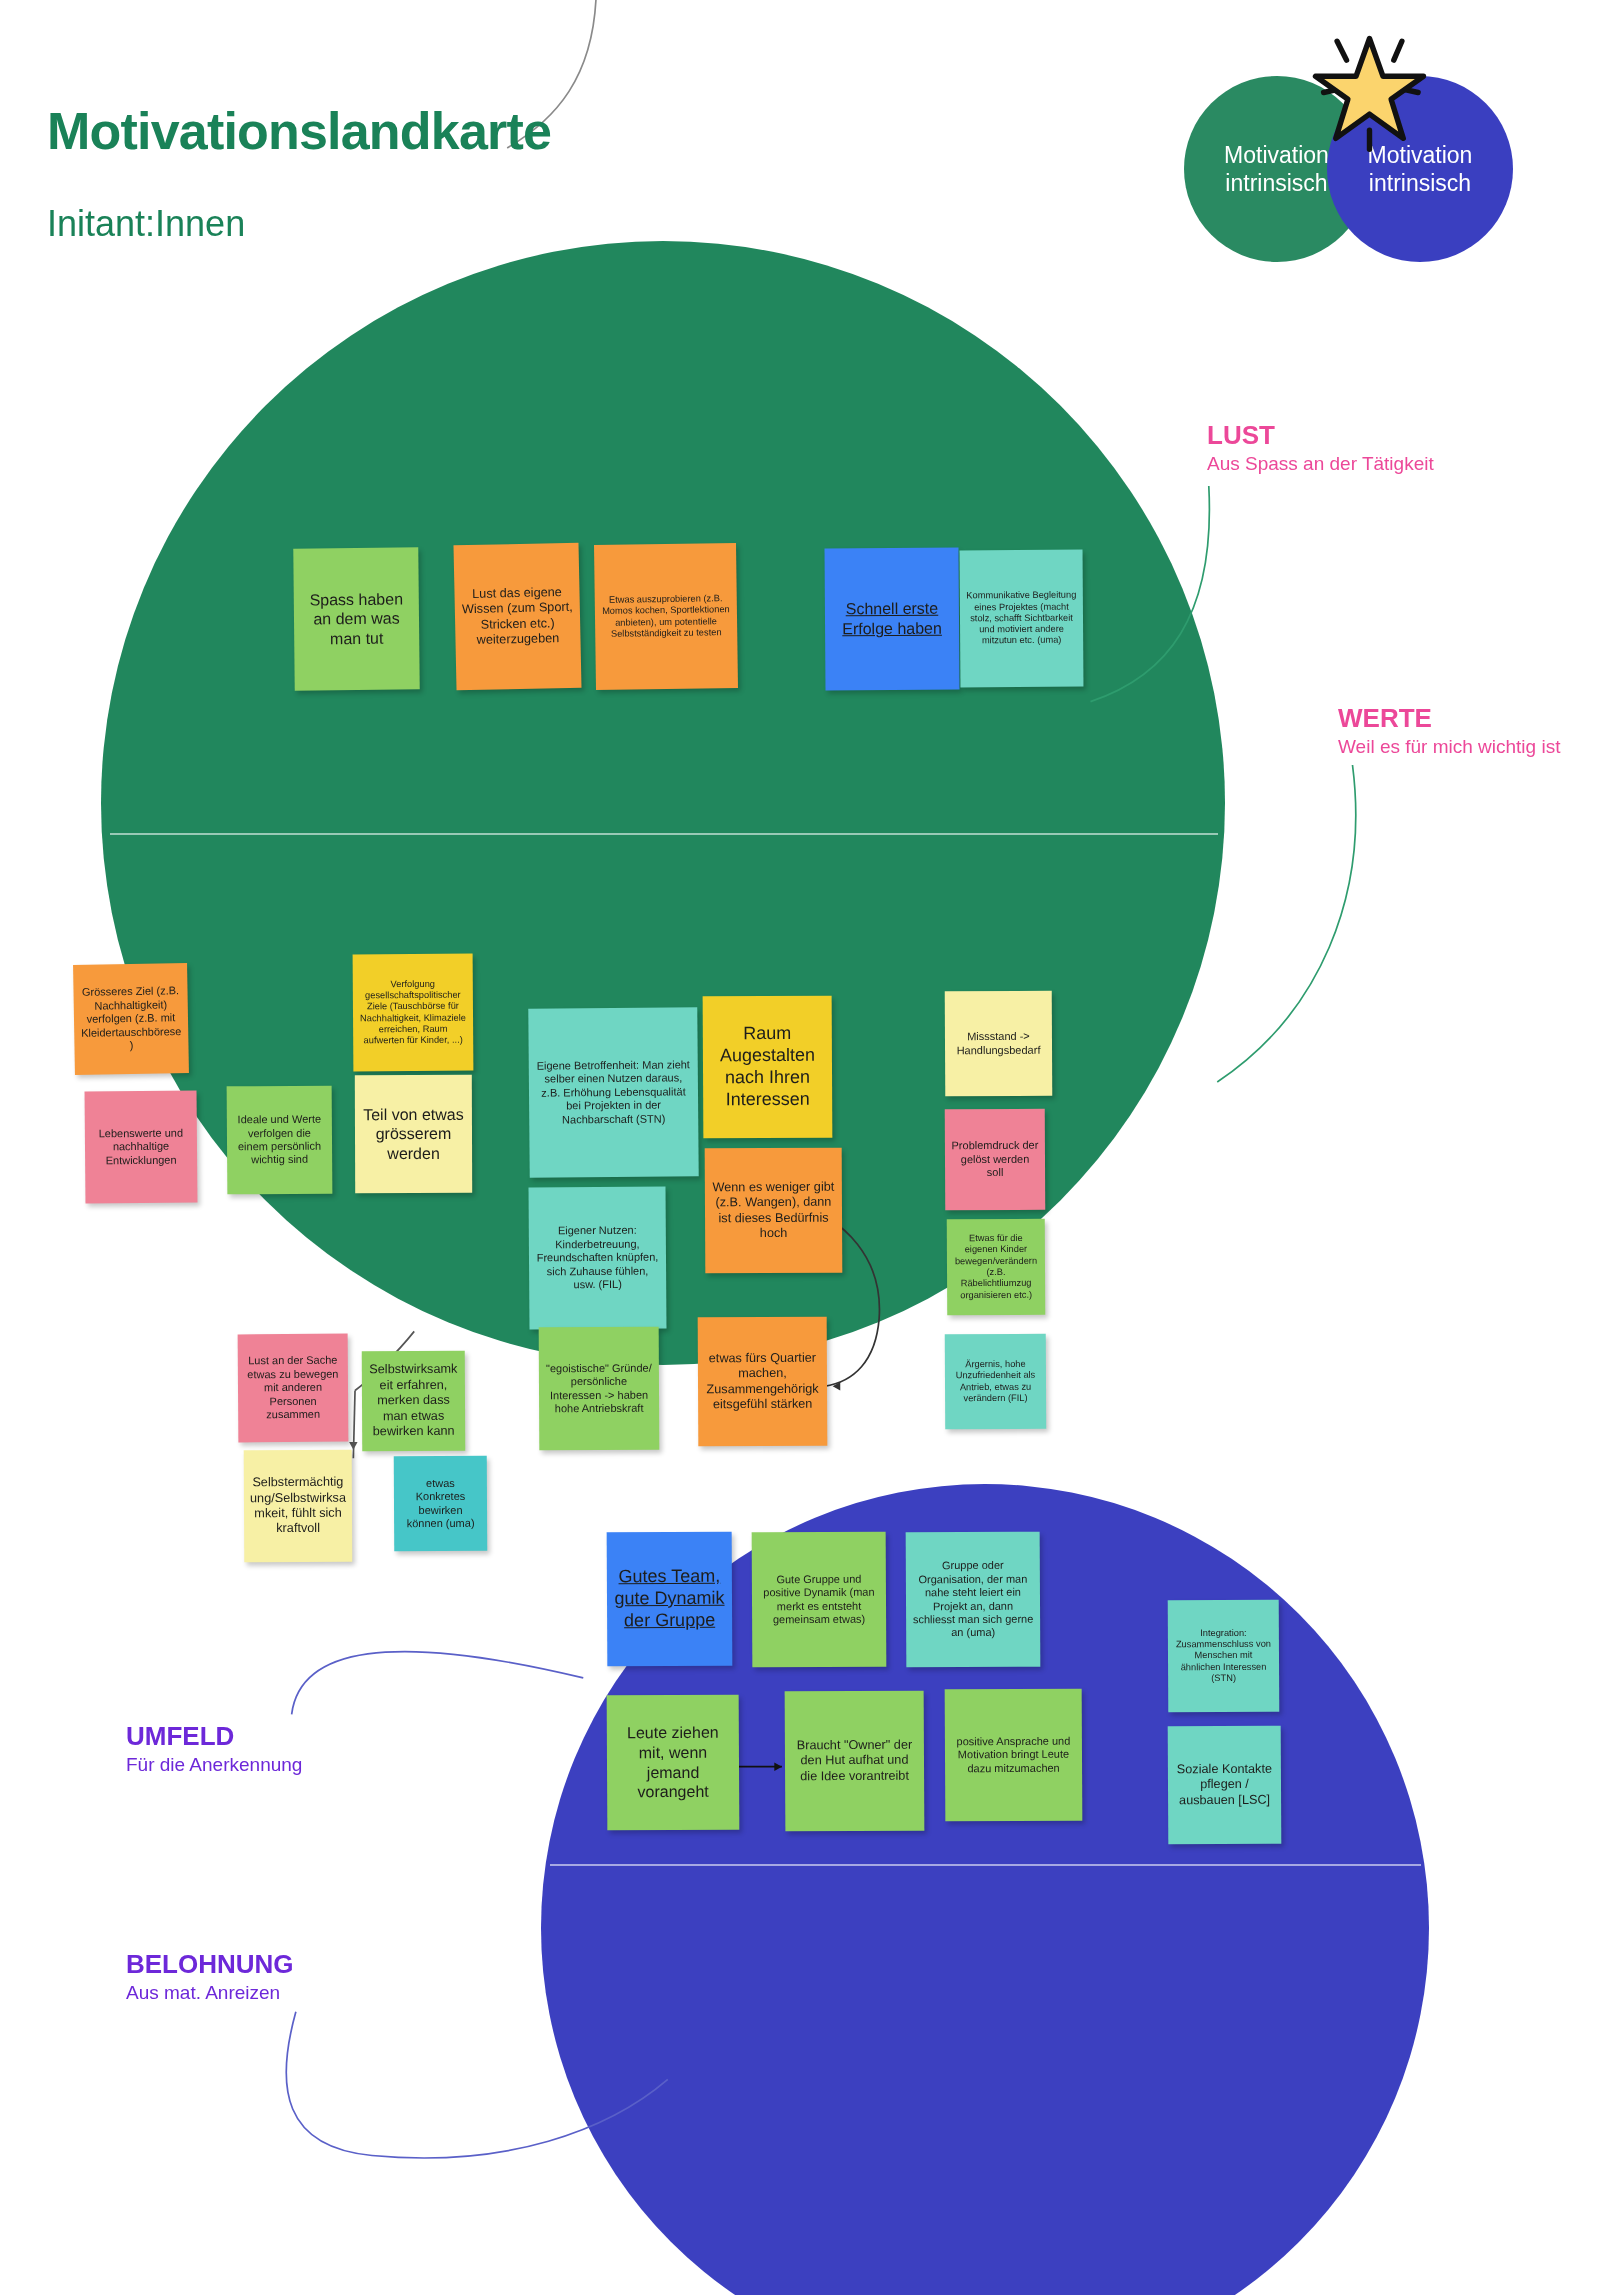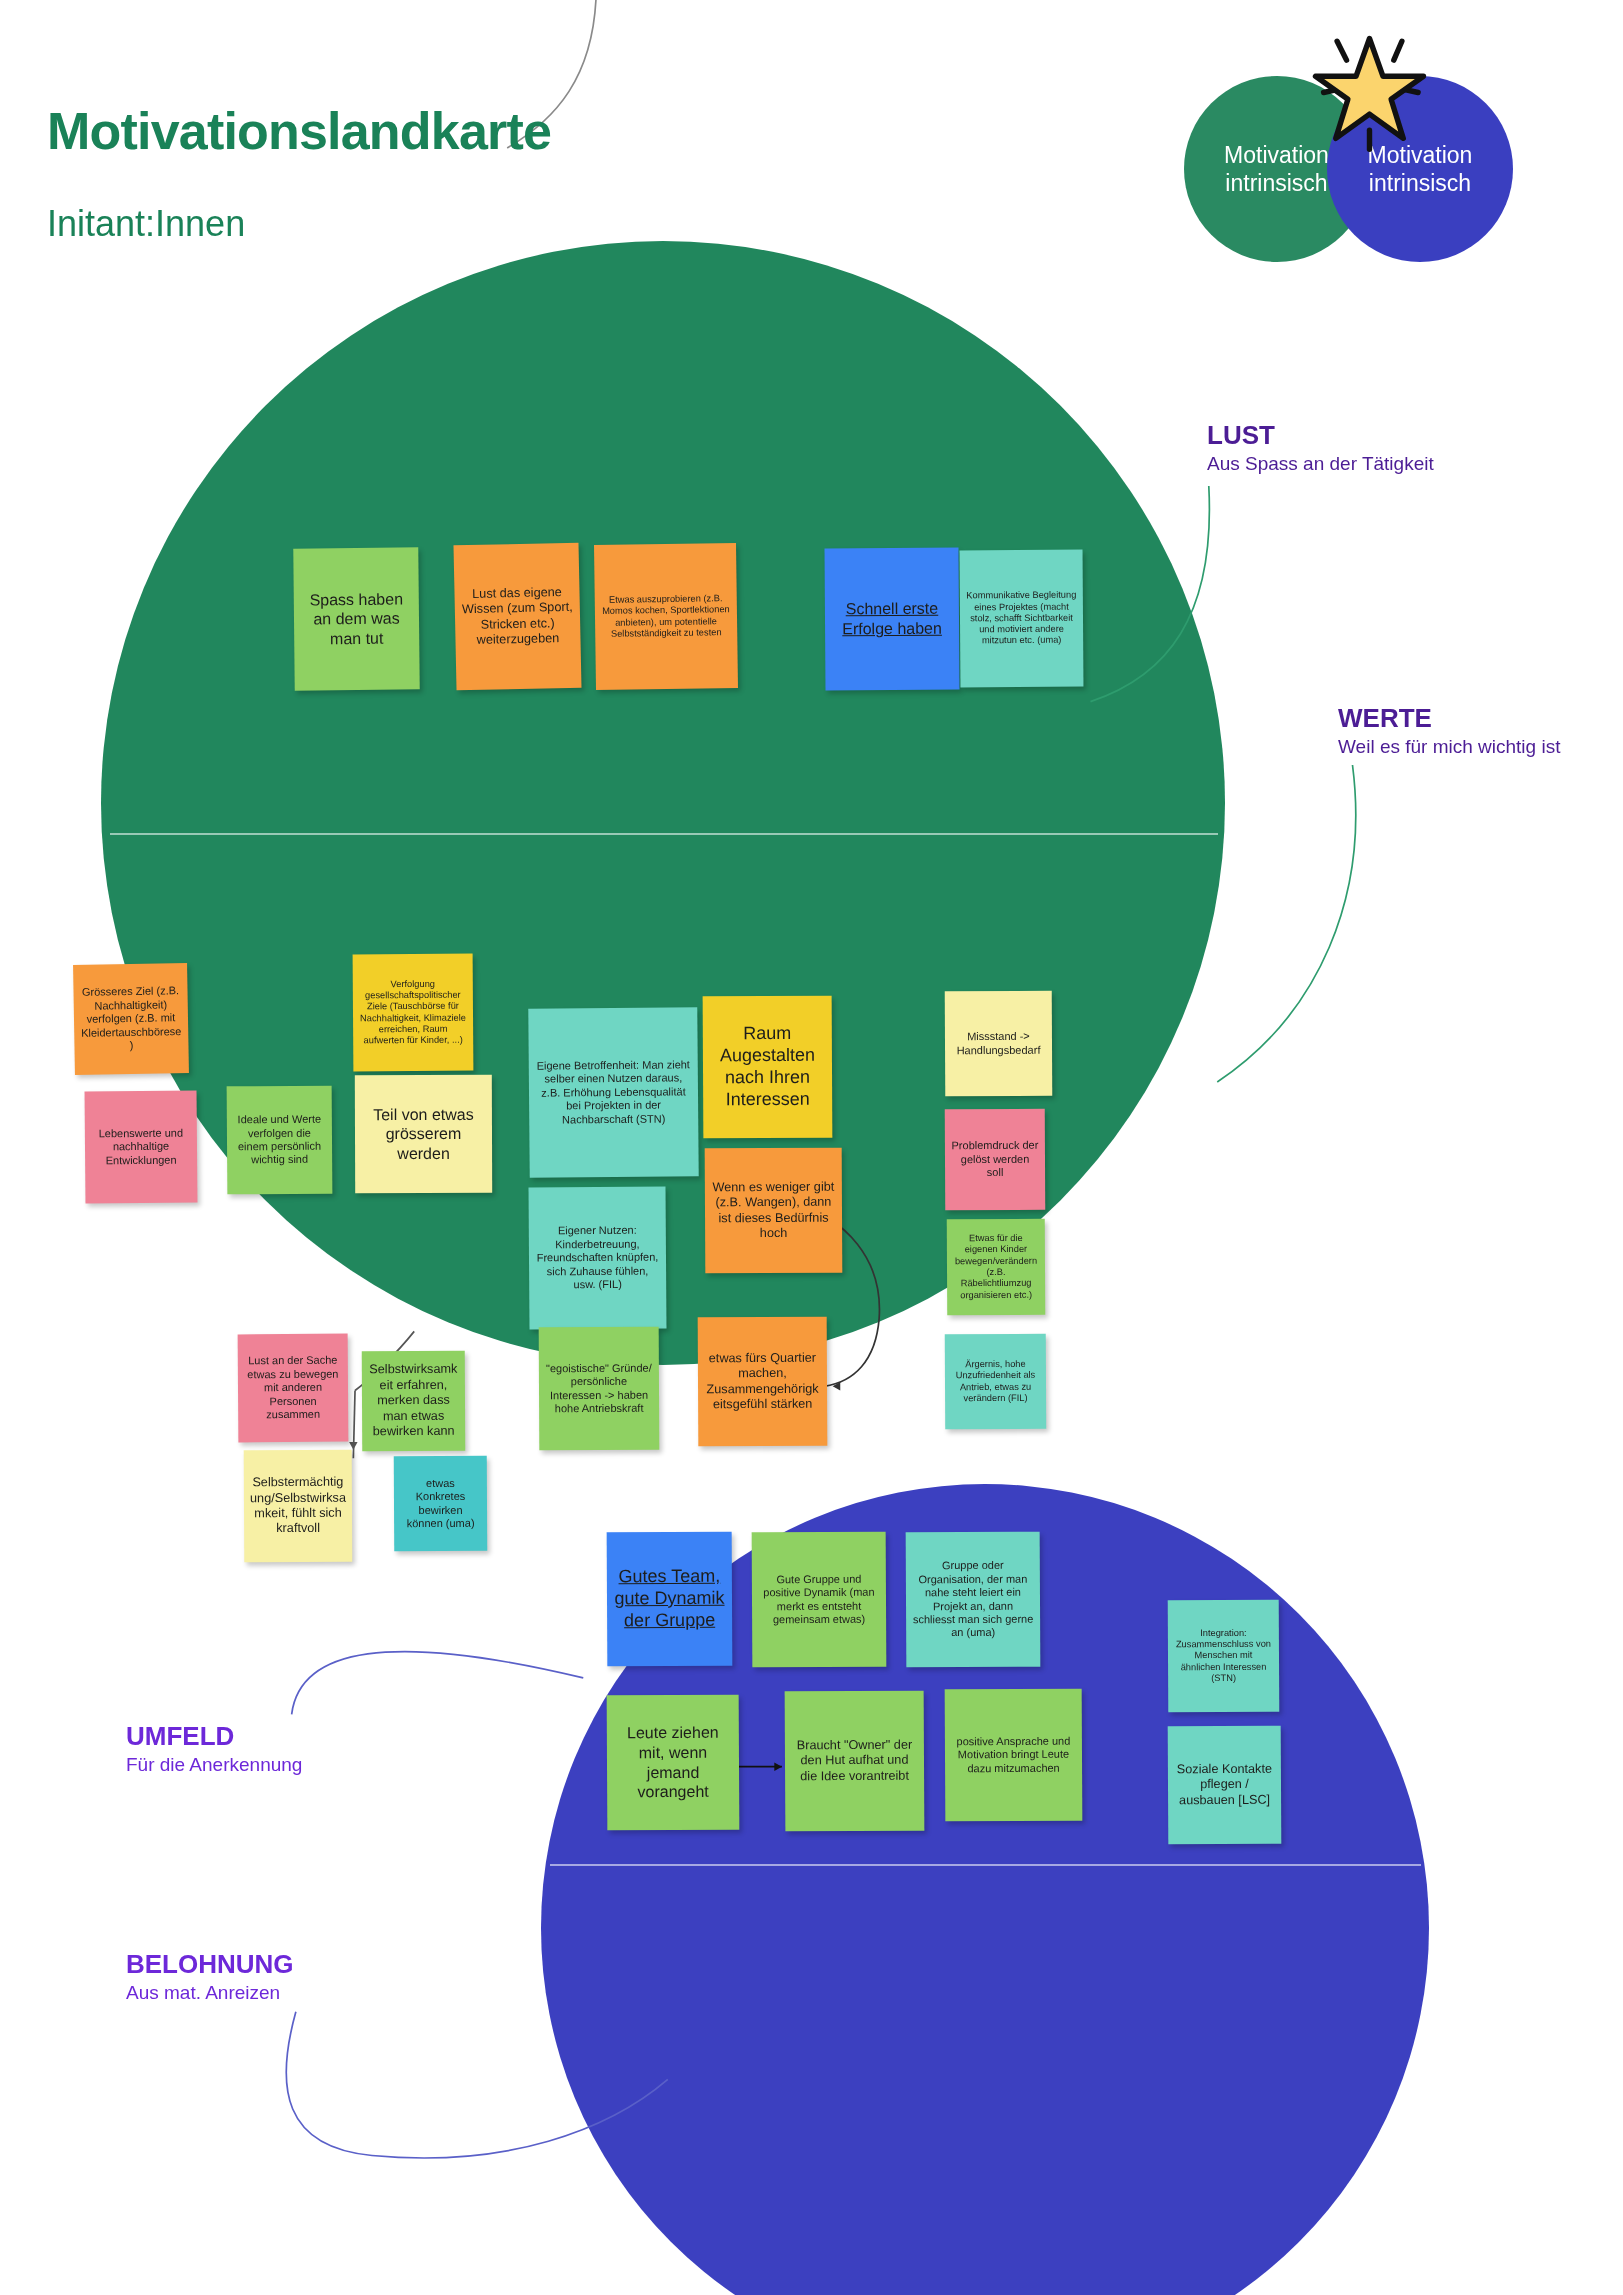--- a/index.html
+++ b/index.html
@@ -45,21 +45,21 @@
     background:#3c40c0;
   }
   .divider{position:absolute;height:1.7px;background:rgba(255,255,255,.55);}
   .divider-green{left:110px;top:833px;width:1108px;}
   .divider-blue{left:550px;top:1864px;width:871px;}
 
   
   .qlabel{position:absolute;line-height:1.22;}
   .qlabel .q-head{font-weight:bold;font-size:26px;}
   .qlabel .q-sub{font-size:19px;}
-  .q-green{color:#4c1d95;}
+  .q-green{color:#ec4899;}
   .q-blue{color:#6d28d9;margin-left:8px;}
   #label-lust{left:1207px;top:420px;}
   #label-werte{left:1338px;top:703px;}
   #label-umfeld{left:118px;top:1721px;}
   #label-belohnung{left:118px;top:1949px;}
 
   
   .curves{position:absolute;inset:0;pointer-events:none;}
 
   
@@ -160,21 +160,21 @@
   <div class="note n-orange fs-m" style="left:455px;top:544px;width:125px;height:145px;transform:rotate(-1.2deg)">Lust das eigene Wissen (zum Sport, Stricken etc.) weiterzugeben</div>
   <div class="note n-orange fs-xs" style="left:595px;top:544px;width:142px;height:145px;transform:rotate(-0.8deg)">Etwas auszuprobieren (z.B. Momos kochen, Sportlektionen anbieten), um potentielle Selbstständigkeit zu testen</div>
   <div class="note n-blue fs-l" style="left:825px;top:548px;width:134px;height:142px;transform:rotate(-0.4deg)">Schnell erste Erfolge haben</div>
   <div class="note n-teal fs-xs" style="left:960px;top:550px;width:123px;height:137px;transform:rotate(-0.4deg)">Kommunikative Begleitung eines Projektes (macht stolz, schafft Sichtbarkeit und motiviert andere mitzutun etc. (uma)</div>
 
   <div class="note n-orange fs-s" style="left:74px;top:964px;width:114px;height:110px;transform:rotate(-1deg)">Grösseres Ziel (z.B. Nachhaltigkeit) verfolgen (z.B. mit Kleidertauschbörese)</div>
   <div class="note n-yellowD fs-xs" style="left:353px;top:954px;width:120px;height:117px;transform:rotate(-0.4deg)">Verfolgung gesellschaftspolitischer Ziele (Tauschbörse für Nachhaltigkeit, Klimaziele erreichen, Raum aufwerten für Kinder, ...)</div>
 
   <div class="note n-pink fs-s" style="left:85px;top:1091px;width:112px;height:112px;transform:rotate(-0.5deg)">Lebenswerte und nachhaltige Entwicklungen</div>
   <div class="note n-green fs-s" style="left:227px;top:1086px;width:105px;height:108px;transform:rotate(-0.4deg)">Ideale und Werte verfolgen die einem persönlich wichtig sind</div>
-  <div class="note n-yellow fs-l" style="left:355px;top:1075px;width:137px;height:118px;transform:rotate(-0.2deg)">Teil von etwas grösserem werden</div>
+  <div class="note n-yellow fs-l" style="left:355px;top:1075px;width:117px;height:118px;transform:rotate(-0.2deg)">Teil von etwas grösserem werden</div>
 
   <div class="note n-teal fs-s" style="left:529px;top:1008px;width:169px;height:169px;transform:rotate(-0.5deg)">Eigene Betroffenheit: Man zieht selber einen Nutzen daraus, z.B. Erhöhung Lebensqualität bei Projekten in der Nachbarschaft (STN)</div>
   <div class="note n-yellowD fs-xl" style="left:703px;top:996px;width:129px;height:142px;transform:rotate(-0.3deg)">Raum Augestalten nach Ihren Interessen</div>
   <div class="note n-yellow fs-s" style="left:945px;top:991px;width:107px;height:105px;transform:rotate(-0.3deg)">Missstand -&gt; Handlungsbedarf</div>
 
   <div class="note n-teal fs-s" style="left:529px;top:1187px;width:137px;height:142px;transform:rotate(-0.4deg)">Eigener Nutzen: Kinderbetreuung, Freundschaften knüpfen, sich Zuhause fühlen, usw. (FIL)</div>
   <div class="note n-orange fs-m" style="left:705px;top:1148px;width:137px;height:125px;transform:rotate(-0.3deg)">Wenn es weniger gibt (z.B. Wangen), dann ist dieses Bedürfnis hoch</div>
   <div class="note n-pink fs-s" style="left:945px;top:1109px;width:100px;height:101px;transform:rotate(-0.3deg)">Problemdruck der gelöst werden soll</div>
 
   <div class="note n-green fs-xs" style="left:947px;top:1219px;width:98px;height:96px;transform:rotate(-0.3deg)">Etwas für die eigenen Kinder bewegen/verändern (z.B. Räbelichtliumzug organisieren etc.)</div>

